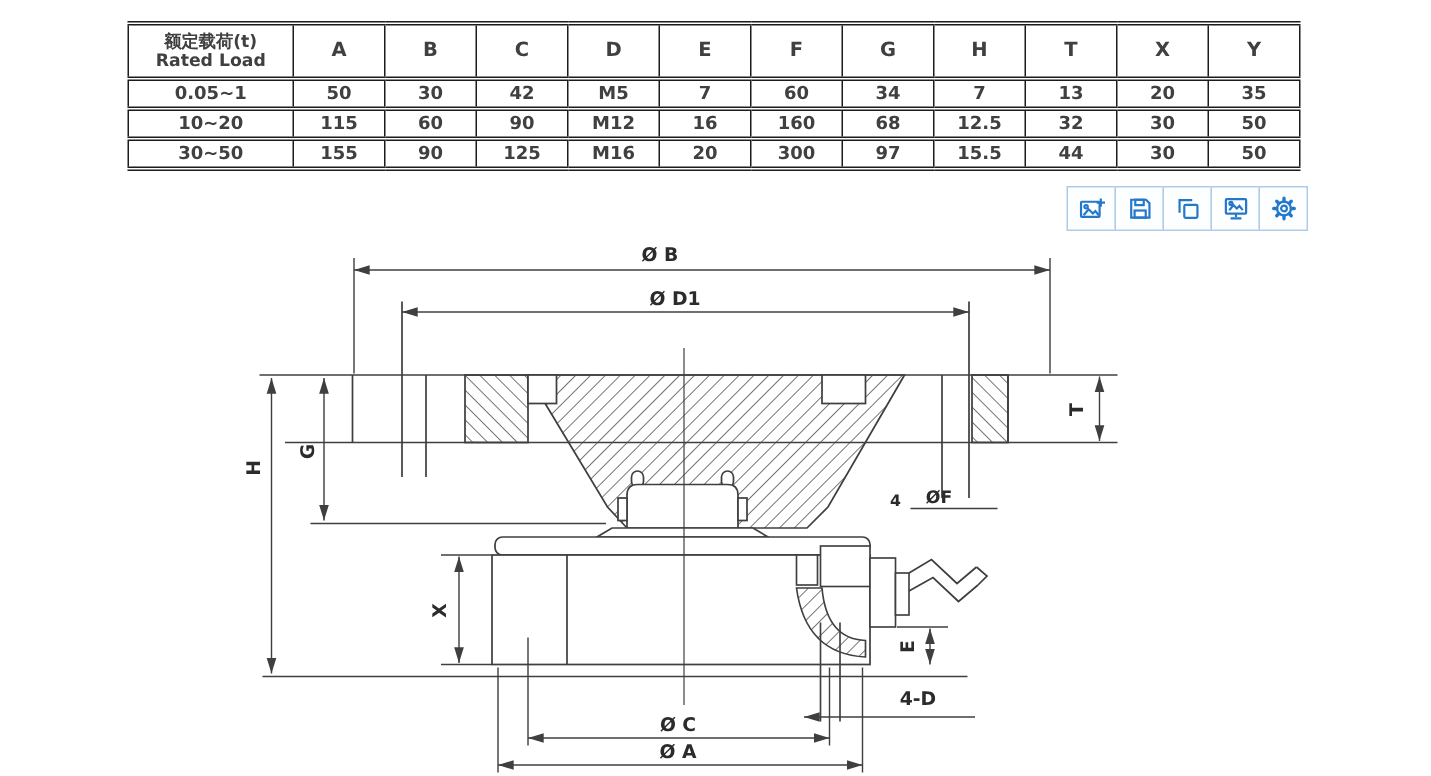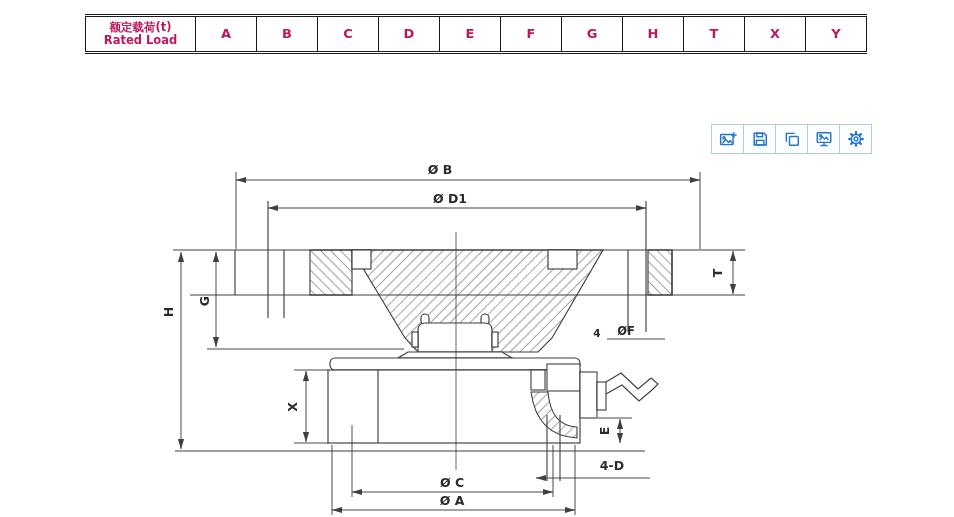--- a/index.html
+++ b/index.html
@@ -4,21 +4,21 @@
 <style>
   html,body{margin:0;padding:0;background:#fff;}
   .canvas{
     position:relative;width:954px;height:517px;background:#ffffff;
     font-family:"DejaVu Sans","Liberation Sans",sans-serif;overflow:hidden;
   }
   
   table.spec{
     position:absolute;left:85px;top:14px;
     border-collapse:collapse;table-layout:fixed;background:#fff;
-    color:#be185d;
+    color:#404040;
   }
   table.spec th,table.spec td{
     border-left:1.5px solid #1b1b1b;border-right:1.5px solid #1b1b1b;
     border-top:3px double #1b1b1b;border-bottom:3px double #1b1b1b;
     padding:0;text-align:center;vertical-align:middle;
     font-size:12px;font-weight:600;line-height:1.1;
     white-space:nowrap;overflow:hidden;
   }
   table.spec thead th{height:34px;font-size:13px;font-weight:700;}
   table.spec tbody td{height:17px;}
@@ -186,20 +186,62 @@
           <th>E</th>
           <th>F</th>
           <th>G</th>
           <th>H</th>
           <th>T</th>
           <th>X</th>
           <th>Y</th>
         </tr>
       </thead>
       <tbody>
+        <tr>
+          <td>0.05~1</td>
+          <td>50</td>
+          <td>30</td>
+          <td>42</td>
+          <td>M5</td>
+          <td>7</td>
+          <td>60</td>
+          <td>34</td>
+          <td>7</td>
+          <td>13</td>
+          <td>20</td>
+          <td>35</td>
+        </tr>
+        <tr>
+          <td>10~20</td>
+          <td>115</td>
+          <td>60</td>
+          <td>90</td>
+          <td>M12</td>
+          <td>16</td>
+          <td>160</td>
+          <td>68</td>
+          <td>12.5</td>
+          <td>32</td>
+          <td>30</td>
+          <td>50</td>
+        </tr>
+        <tr>
+          <td>30~50</td>
+          <td>155</td>
+          <td>90</td>
+          <td>125</td>
+          <td>M16</td>
+          <td>20</td>
+          <td>300</td>
+          <td>97</td>
+          <td>15.5</td>
+          <td>44</td>
+          <td>30</td>
+          <td>50</td>
+        </tr>
       </tbody>
     </table>
 
   <div class="toolbar">
     <div class="tb-btn">
       <svg width="18" height="18" viewBox="0 0 16 16" fill="none" stroke="#2478cb" stroke-width="1.3">
         <rect x="1.5" y="4" width="11" height="9" rx="0.5"></rect>
         <circle cx="4.5" cy="7" r="1"></circle>
         <path d="M3,12 l3,-3.5 2.5,2.5 1.5,-1.5 2,2.5"></path>
         <path d="M13.2,2 v5 M10.7,4.5 h5"></path>

